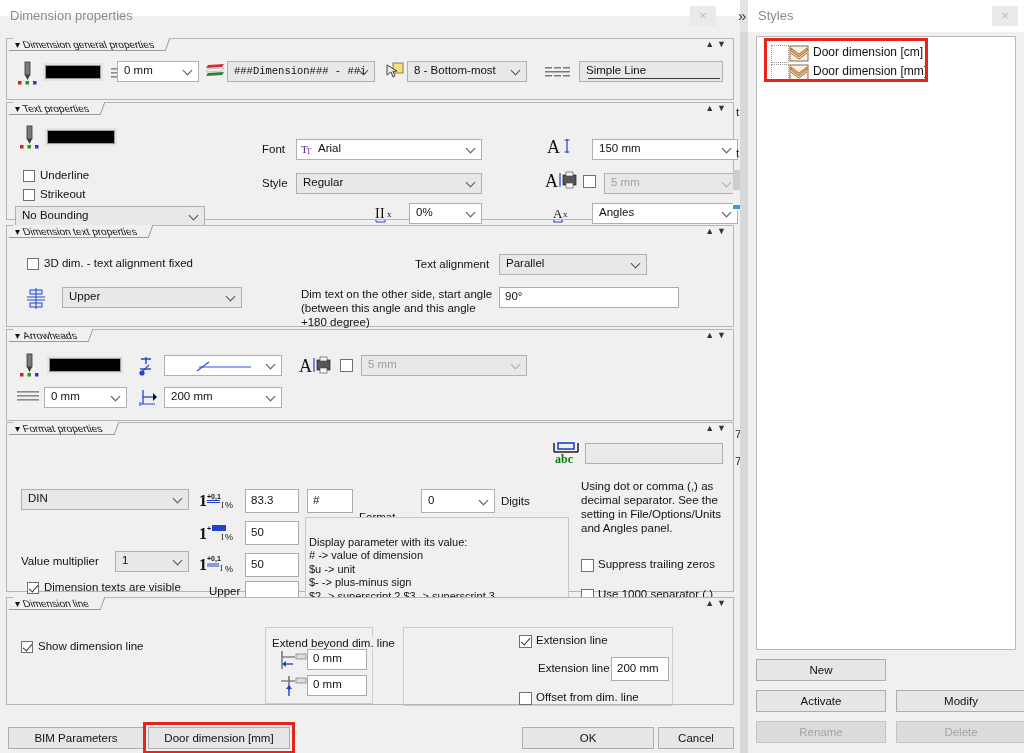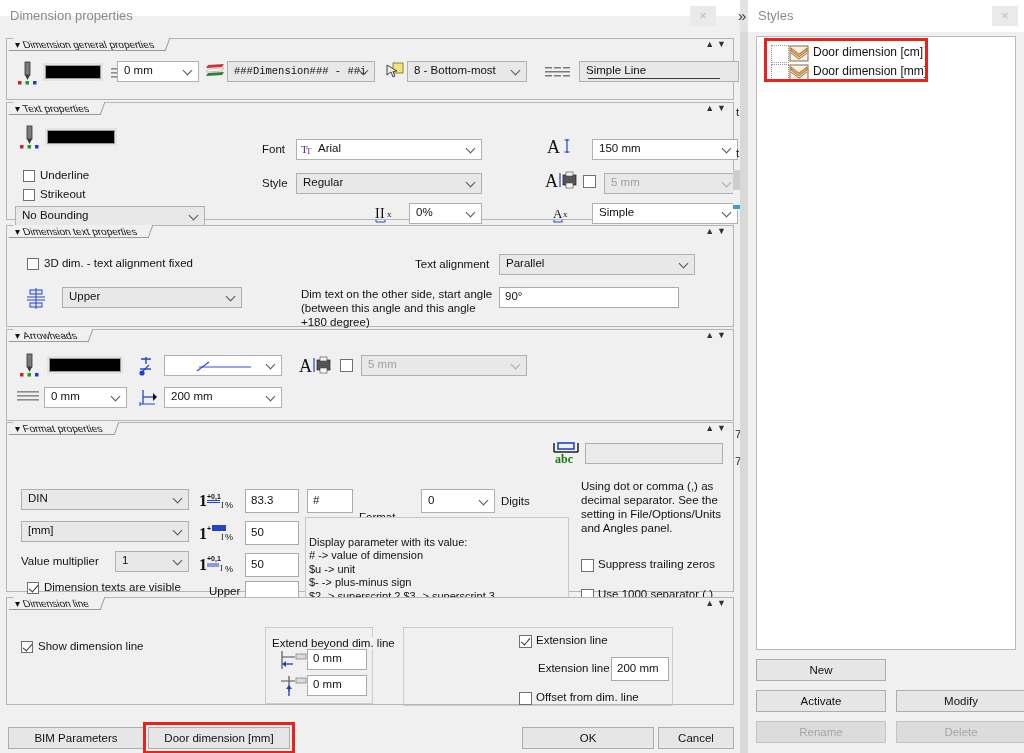--- a/index.html
+++ b/index.html
@@ -219,21 +219,21 @@
               <rect x="0" y="1" width="7" height="1.5"></rect>
                 <rect x="9" y="1" width="7" height="1.5"></rect>
                 <rect x="18" y="1" width="7" height="1.5"></rect>
               <rect x="0" y="5" width="25" height="1.5"></rect>
               <rect x="0" y="9" width="7" height="1.5"></rect>
                 <rect x="9" y="9" width="7" height="1.5"></rect>
                 <rect x="18" y="9" width="7" height="1.5"></rect>
             </g>
           </svg>
         </div>
-        <div class="combo" style="left:572px; top:8px; width:160px;">
+        <div class="combo" style="left:572px; top:8px; width:144px;">
           <div class="ctext">Simple Line</div>
           <div style="position:absolute;left:8px;top:16px;width:132px;height:1px;background:#3a3a3a;"></div>
         </div>
       </div>
     </div>
 
     <div class="group" style="top:102px; height:118px;">
       <div class="group-title"><span>▾&nbsp;<span>Text properties</span></span></div>
       <div class="grp-arrows">▲▼</div>
       <div class="grp-body">
@@ -317,21 +317,21 @@
           <div class="chev" style="opacity:.4"></div>
         </div>
         <div class="icn" style="left:546px; top:88px;">
           <svg width="22" height="18" viewBox="0 0 22 18">
             <text x="0" y="13" font-family="Liberation Serif, serif" font-size="13" fill="#111">A</text>
             <text x="10" y="12" font-family="Liberation Serif, serif" font-size="9" fill="#111">x</text>
             <path d="M1 15 L1 17 L9 17 L9 15" stroke="#2244cc" stroke-width="1.1" fill="none"></path>
           </svg>
         </div>
         <div class="combo white" style="left:585px; top:86px; width:146px;">
-          <div class="ctext">Simple</div>
+          <div class="ctext">Angles</div>
           <div class="chev"></div>
         </div>
       </div>
     </div>
 
     <div class="group" style="top:225px; height:102px;">
       <div class="group-title"><span>▾&nbsp;<span>Dimension text properties</span></span></div>
       <div class="grp-arrows">▲▼</div>
       <div class="grp-body">
         <div class="cb" style="left:20px; top:17px;">
@@ -344,21 +344,21 @@
             <path d="M2 9 L20 9 M2 12 L20 12" stroke="#2244cc" stroke-width="1.2"></path>
             <rect x="5" y="15" width="12" height="4" fill="#dfe6f7" stroke="#2244cc" stroke-width="1"></rect>
             <path d="M11 0 L11 21" stroke="#2244cc" stroke-width="1"></path>
           </svg>
         </div>
         <div class="combo" style="left:55px; top:47px; width:180px;">
           <div class="ctext">Upper</div>
           <div class="chev"></div>
         </div>
         <div class="lbl" style="left:408px; top:18px;">Text alignment</div>
-        <div class="combo" style="left:492px; top:14px; width:196px;">
+        <div class="combo" style="left:492px; top:14px; width:148px;">
           <div class="ctext">Parallel</div>
           <div class="chev"></div>
         </div>
         <div class="note" style="left:294px; top:47px; width:196px;">Dim text on the other side, start angle (between this angle and this angle +180 degree)</div>
         <div class="tbox" style="left:492px; top:47px; width:180px;">
           <div class="ctext">90°</div>
         </div>
       </div>
     </div>
 
@@ -447,24 +447,20 @@
           </svg>
         </div>
         <div class="combo" style="left:578px; top:6px; width:138px; background:#eaeaea;">
           <div class="ctext"></div>
         </div>
 
         <div class="combo" style="left:14px; top:52px; width:168px;">
           <div class="ctext">DIN</div>
           <div class="chev"></div>
         </div>
-        <div class="combo" style="left:14px; top:84px; width:168px;">
-          <div class="ctext">[mm]</div>
-          <div class="chev"></div>
-        </div>
         <div class="lbl" style="left:14px; top:118px;">Value multiplier</div>
         <div class="combo" style="left:108px; top:114px; width:74px;">
           <div class="ctext">1</div>
           <div class="chev"></div>
         </div>
         <div class="cb checked" style="left:20px; top:144px;">
           <span class="box"></span>
             <span class="t">Dimension texts are visible</span>
         </div>
 

